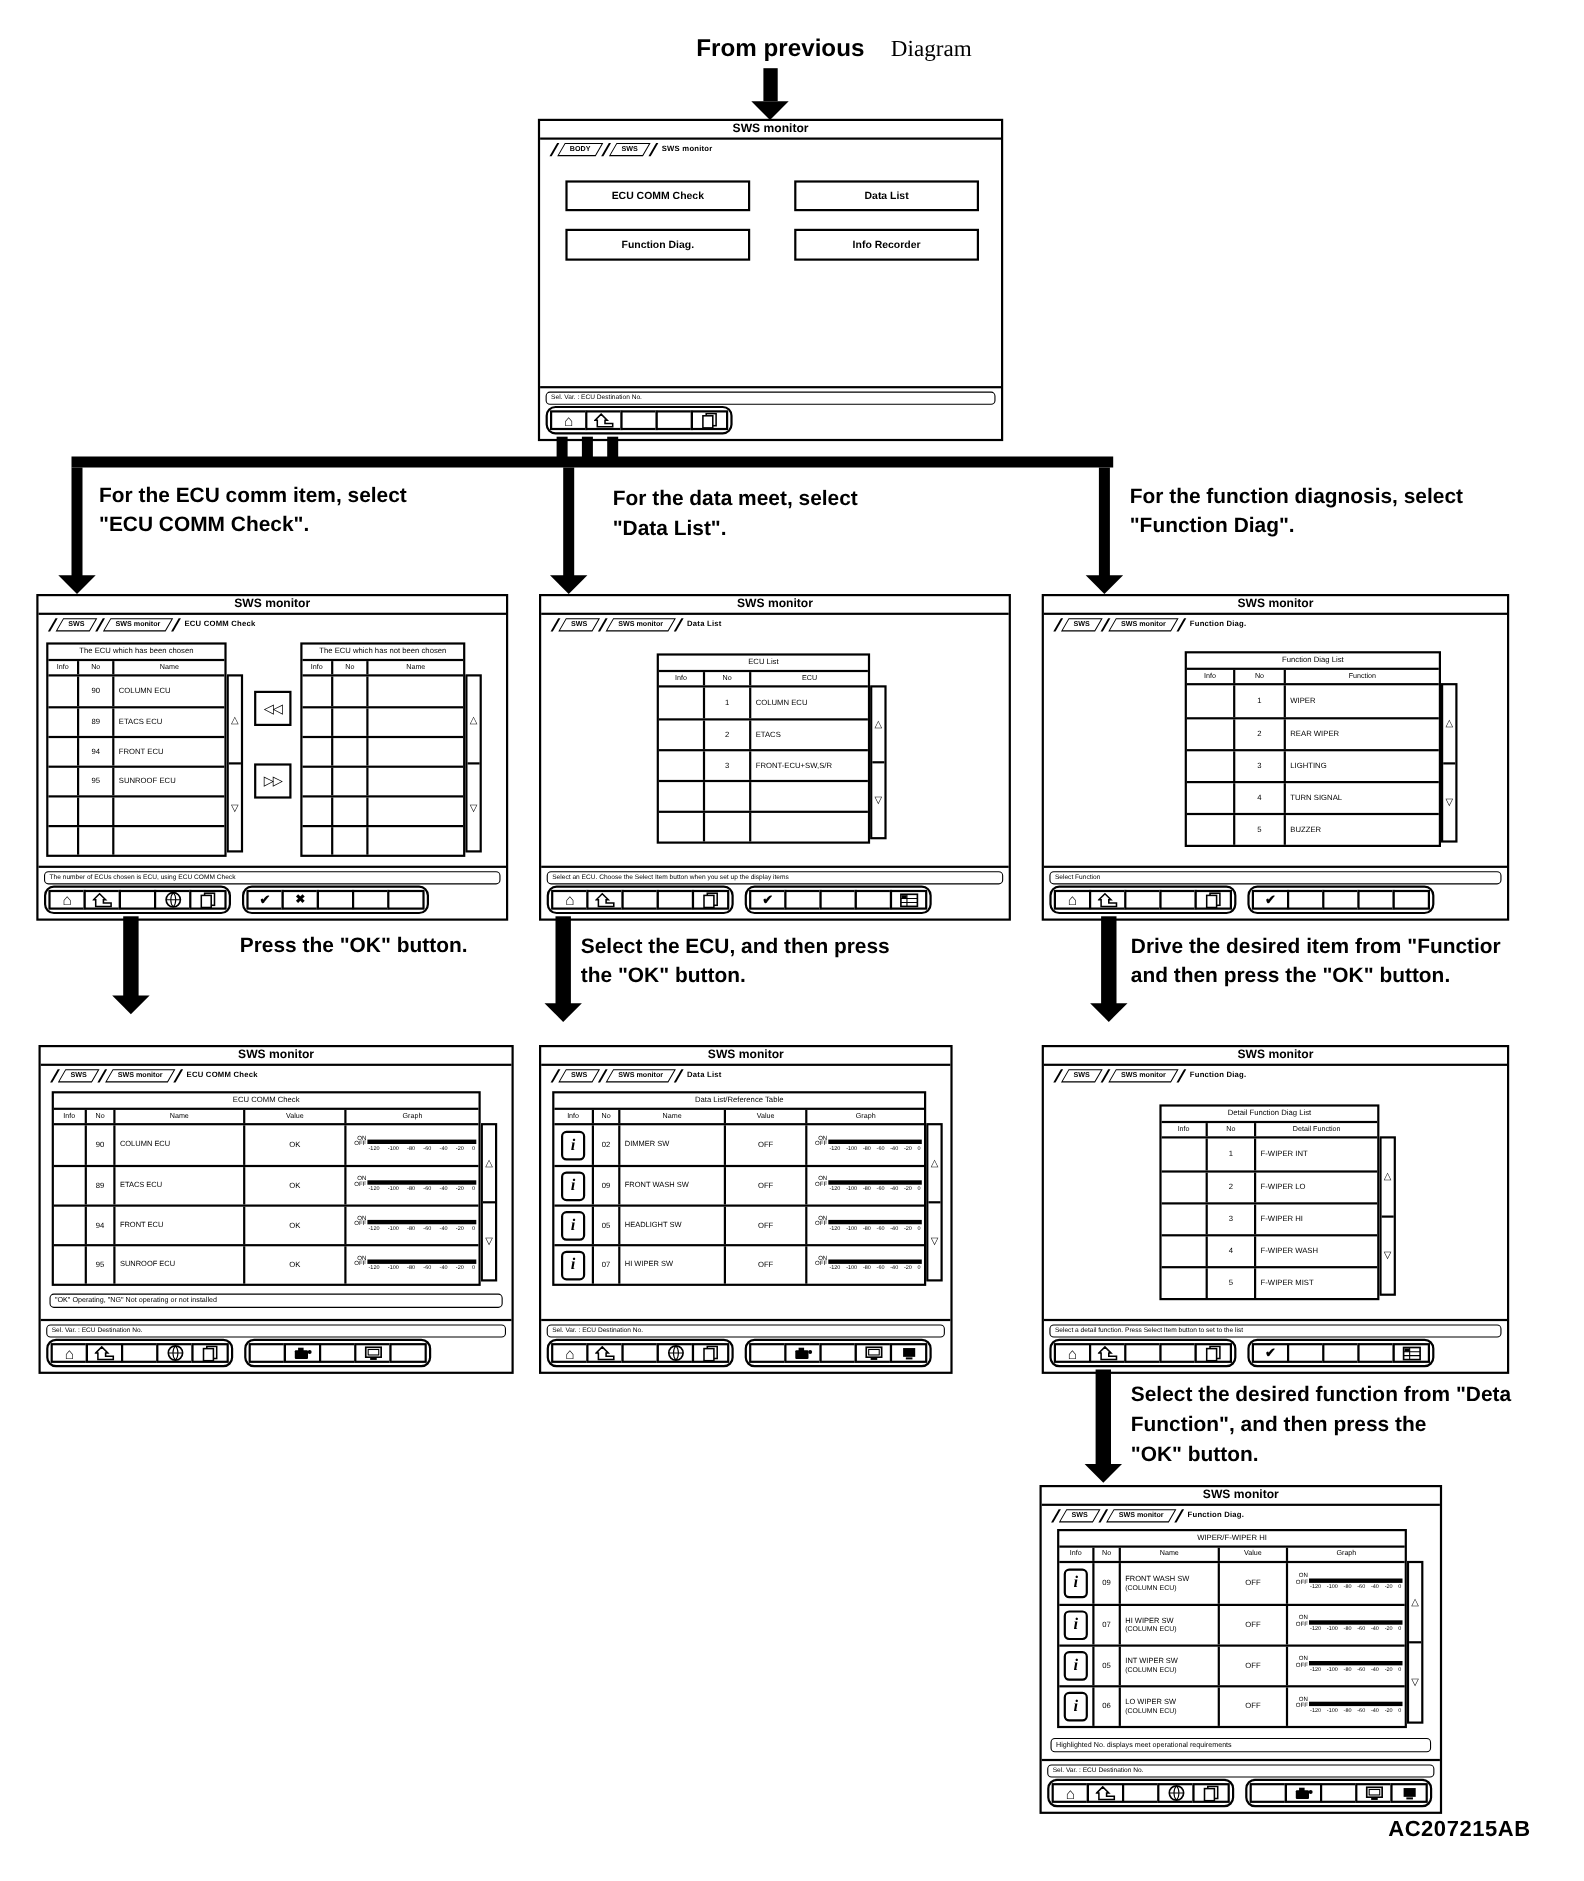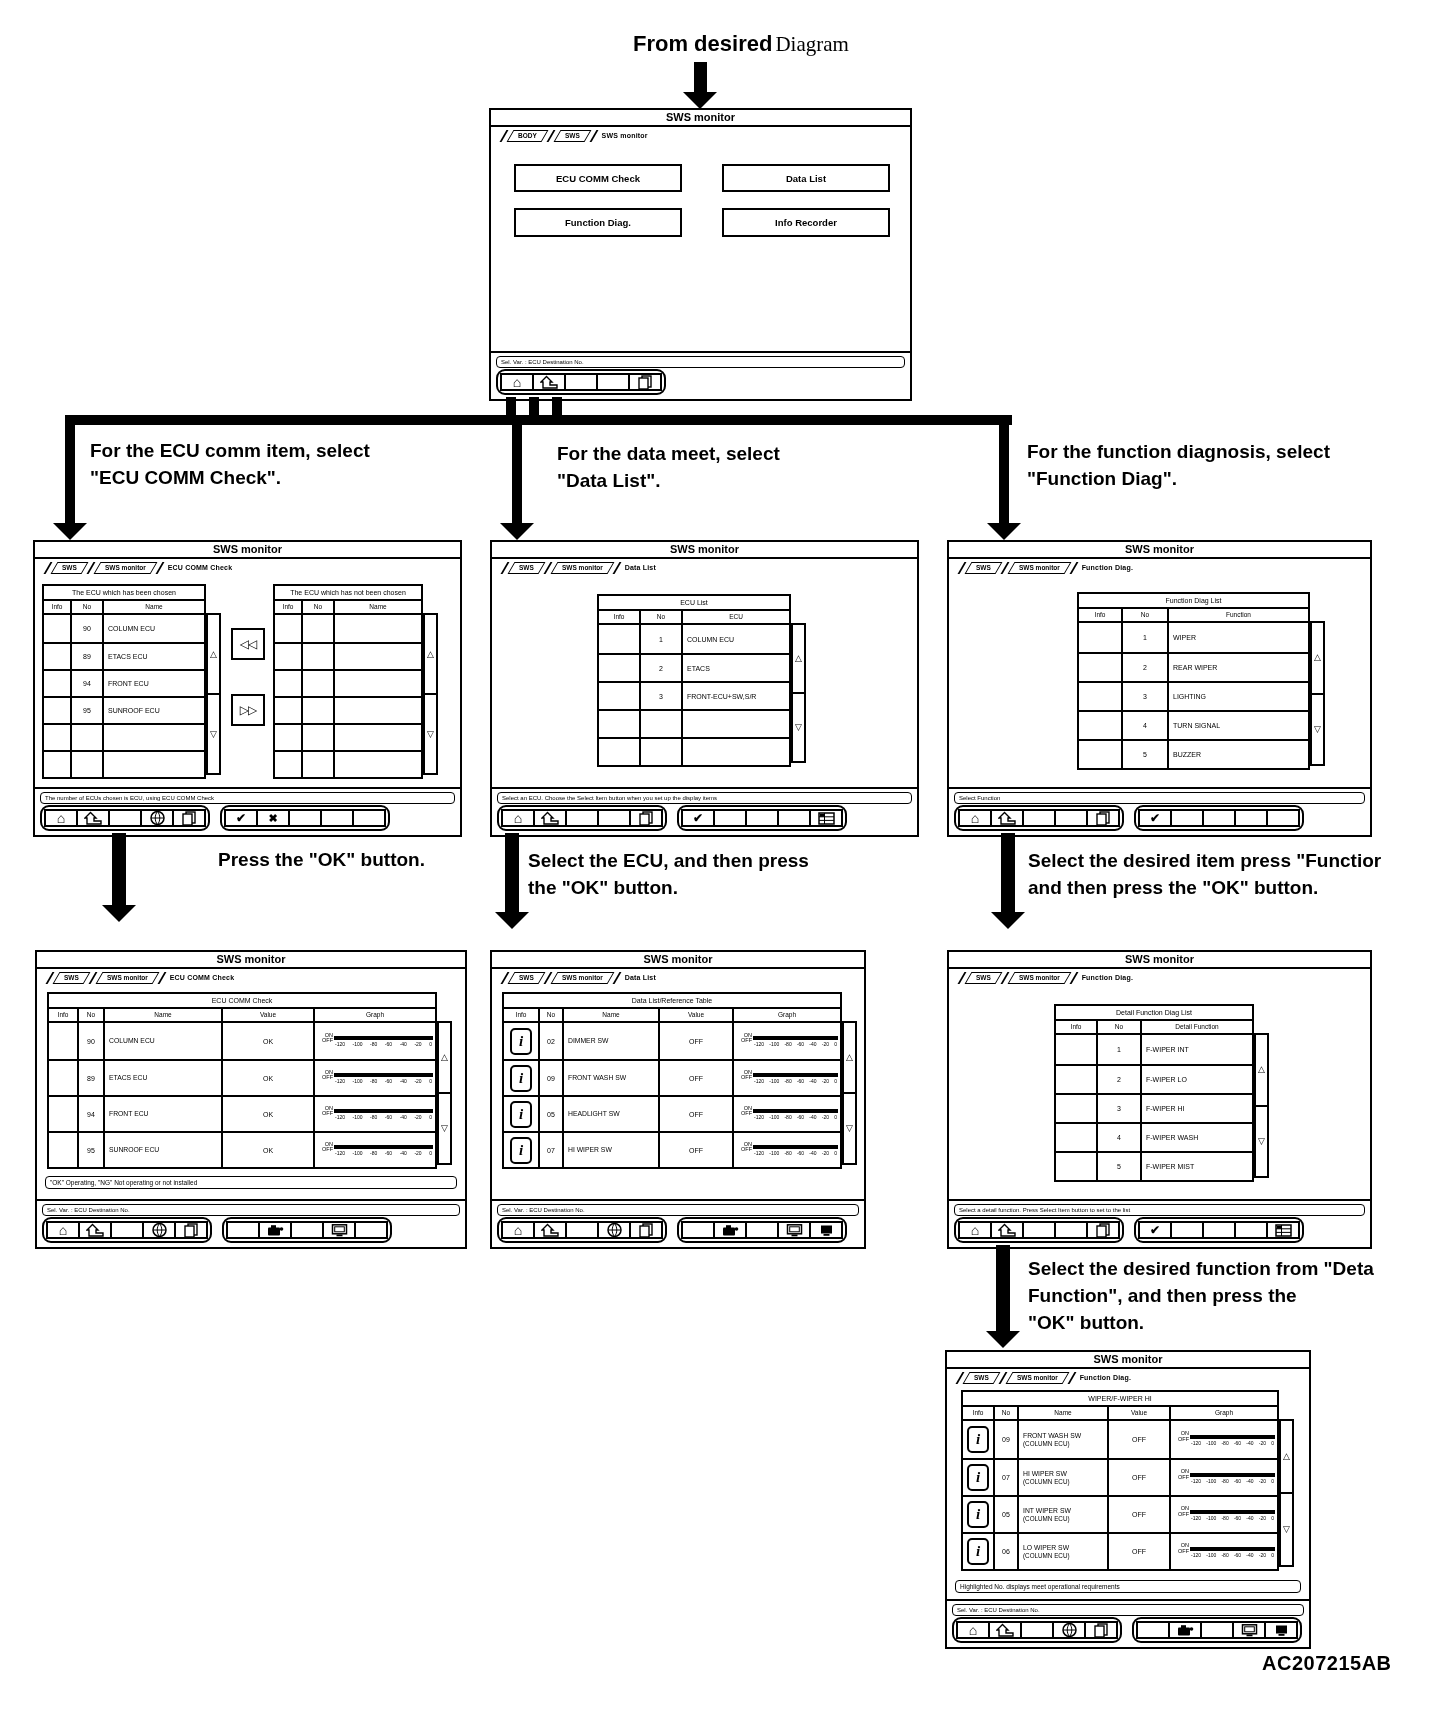--- a/index.html
+++ b/index.html
@@ -5,21 +5,21 @@
   html,body{margin:0;padding:0;background:#fff}
   #canvas{position:relative;width:1440px;height:1710px;background:#fff;overflow:hidden;
           font-family:"Liberation Sans",sans-serif;color:#000}
   
   .abar{position:absolute;background:#000}
   .ahead{position:absolute;width:0;height:0;border-left:17px solid transparent;
          border-right:17px solid transparent;border-top:17px solid #000}
   
   .cap{position:absolute;font-weight:bold;font-size:19px;line-height:27px;white-space:nowrap}
   .captop-b{font-size:22px;font-weight:bold}
-  .captop-s{font-family:"Liberation Serif",serif;font-weight:normal;font-size:21px;margin-left:3px}
+  .captop-s{font-family:"Liberation Serif",serif;font-weight:normal;font-size:21px;margin-left:24px}
   .codelbl{position:absolute;font-weight:bold;font-size:20px;letter-spacing:.5px}
   
   .screen{position:absolute;border:2.5px solid #000;background:#fff}
   .screen *{box-sizing:border-box}
   .titlebar{height:17px;line-height:15px;border-bottom:2.5px solid #000;font-weight:bold;
             font-size:11px;text-align:center}
   .tabs{height:17px;display:flex;align-items:center;padding-left:10px}
   .tab{height:12px;line-height:10px;border:1.5px solid #000;padding:0 7px;transform:skewX(-30deg);
        font-size:6.5px;font-weight:bold;background:#fff;margin:0 3px}
   .tab>span{transform:skewX(30deg);display:inline-block}
@@ -1175,42 +1175,42 @@
             <span class="tico">
               <svg width="17" height="15" viewBox="0 0 17 15">
                 <rect x="3" y="2.5" width="11" height="8" fill="#000"></rect>
                 <rect x="5.5" y="11" width="6" height="1.8" fill="#000"></rect>
               </svg>
             </span>
           </div>
         </div>
       </div>
     </div>
-    <div class="cap" style="left: 633px; top: 30px;"><span class="captop-b">From desired</span><span class="captop-s">Diagram</span></div>
+    <div class="cap" style="left: 633px; top: 30px;"><span class="captop-b">From previous</span><span class="captop-s">Diagram</span></div>
     <div class="cap" style="left: 90px; top: 437px;">
       <div>For the ECU comm item, select</div>
       <div>"ECU COMM Check".</div>
     </div>
     <div class="cap" style="left: 557px; top: 440px;">
       <div>For the data meet, select</div>
       <div>"Data List".</div>
     </div>
     <div class="cap" style="left: 1027px; top: 438px;">
       <div>For the function diagnosis, select</div>
       <div>"Function Diag".</div>
     </div>
     <div class="cap" style="left: 218px; top: 846px;">
       <div>Press the "OK" button.</div>
     </div>
     <div class="cap" style="left: 528px; top: 847px;">
       <div>Select the ECU, and then press</div>
       <div>the "OK" button.</div>
     </div>
     <div class="cap" style="left: 1028px; top: 847px;">
-      <div>Select the desired item press "Functior</div>
+      <div>Drive the desired item from "Functior</div>
       <div>and then press the "OK" button.</div>
     </div>
     <div class="cap" style="left: 1028px; top: 1255px;">
       <div>Select the desired function from "Deta</div>
       <div>Function", and then press the</div>
       <div>"OK" button.</div>
     </div>
     <div class="codelbl" style="left: 1262px; top: 1652px;">AC207215AB</div>
     <div class="abar" style="left: 694px; top: 62px; width: 13px; height: 30px;"></div>
     <div class="abar" style="left: 506px; top: 397px; width: 10px; height: 20px;"></div>

